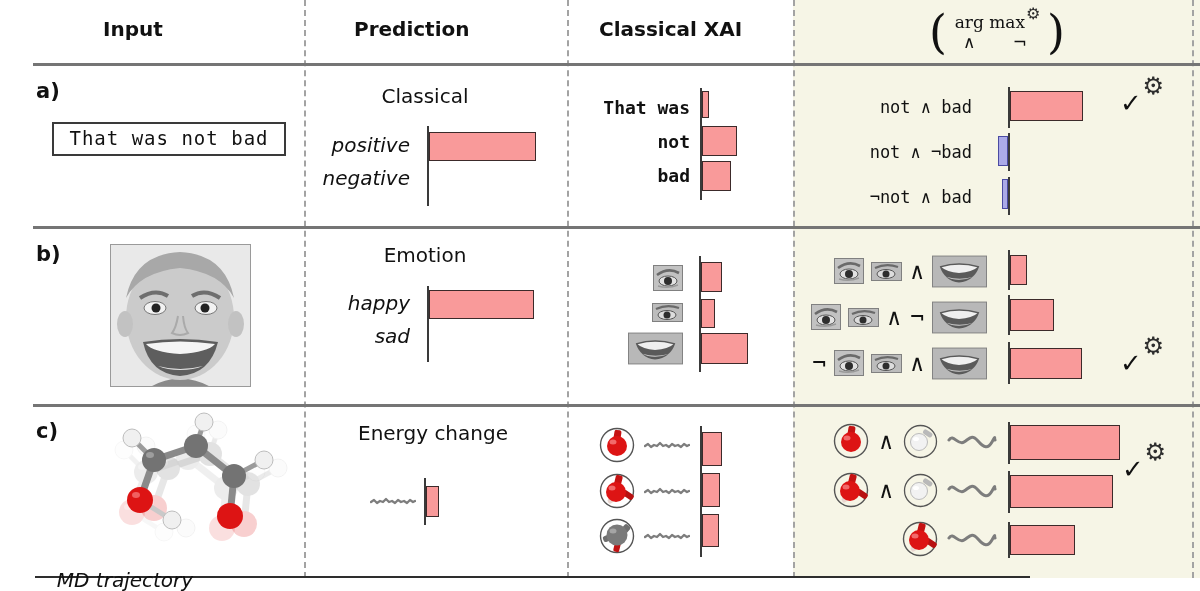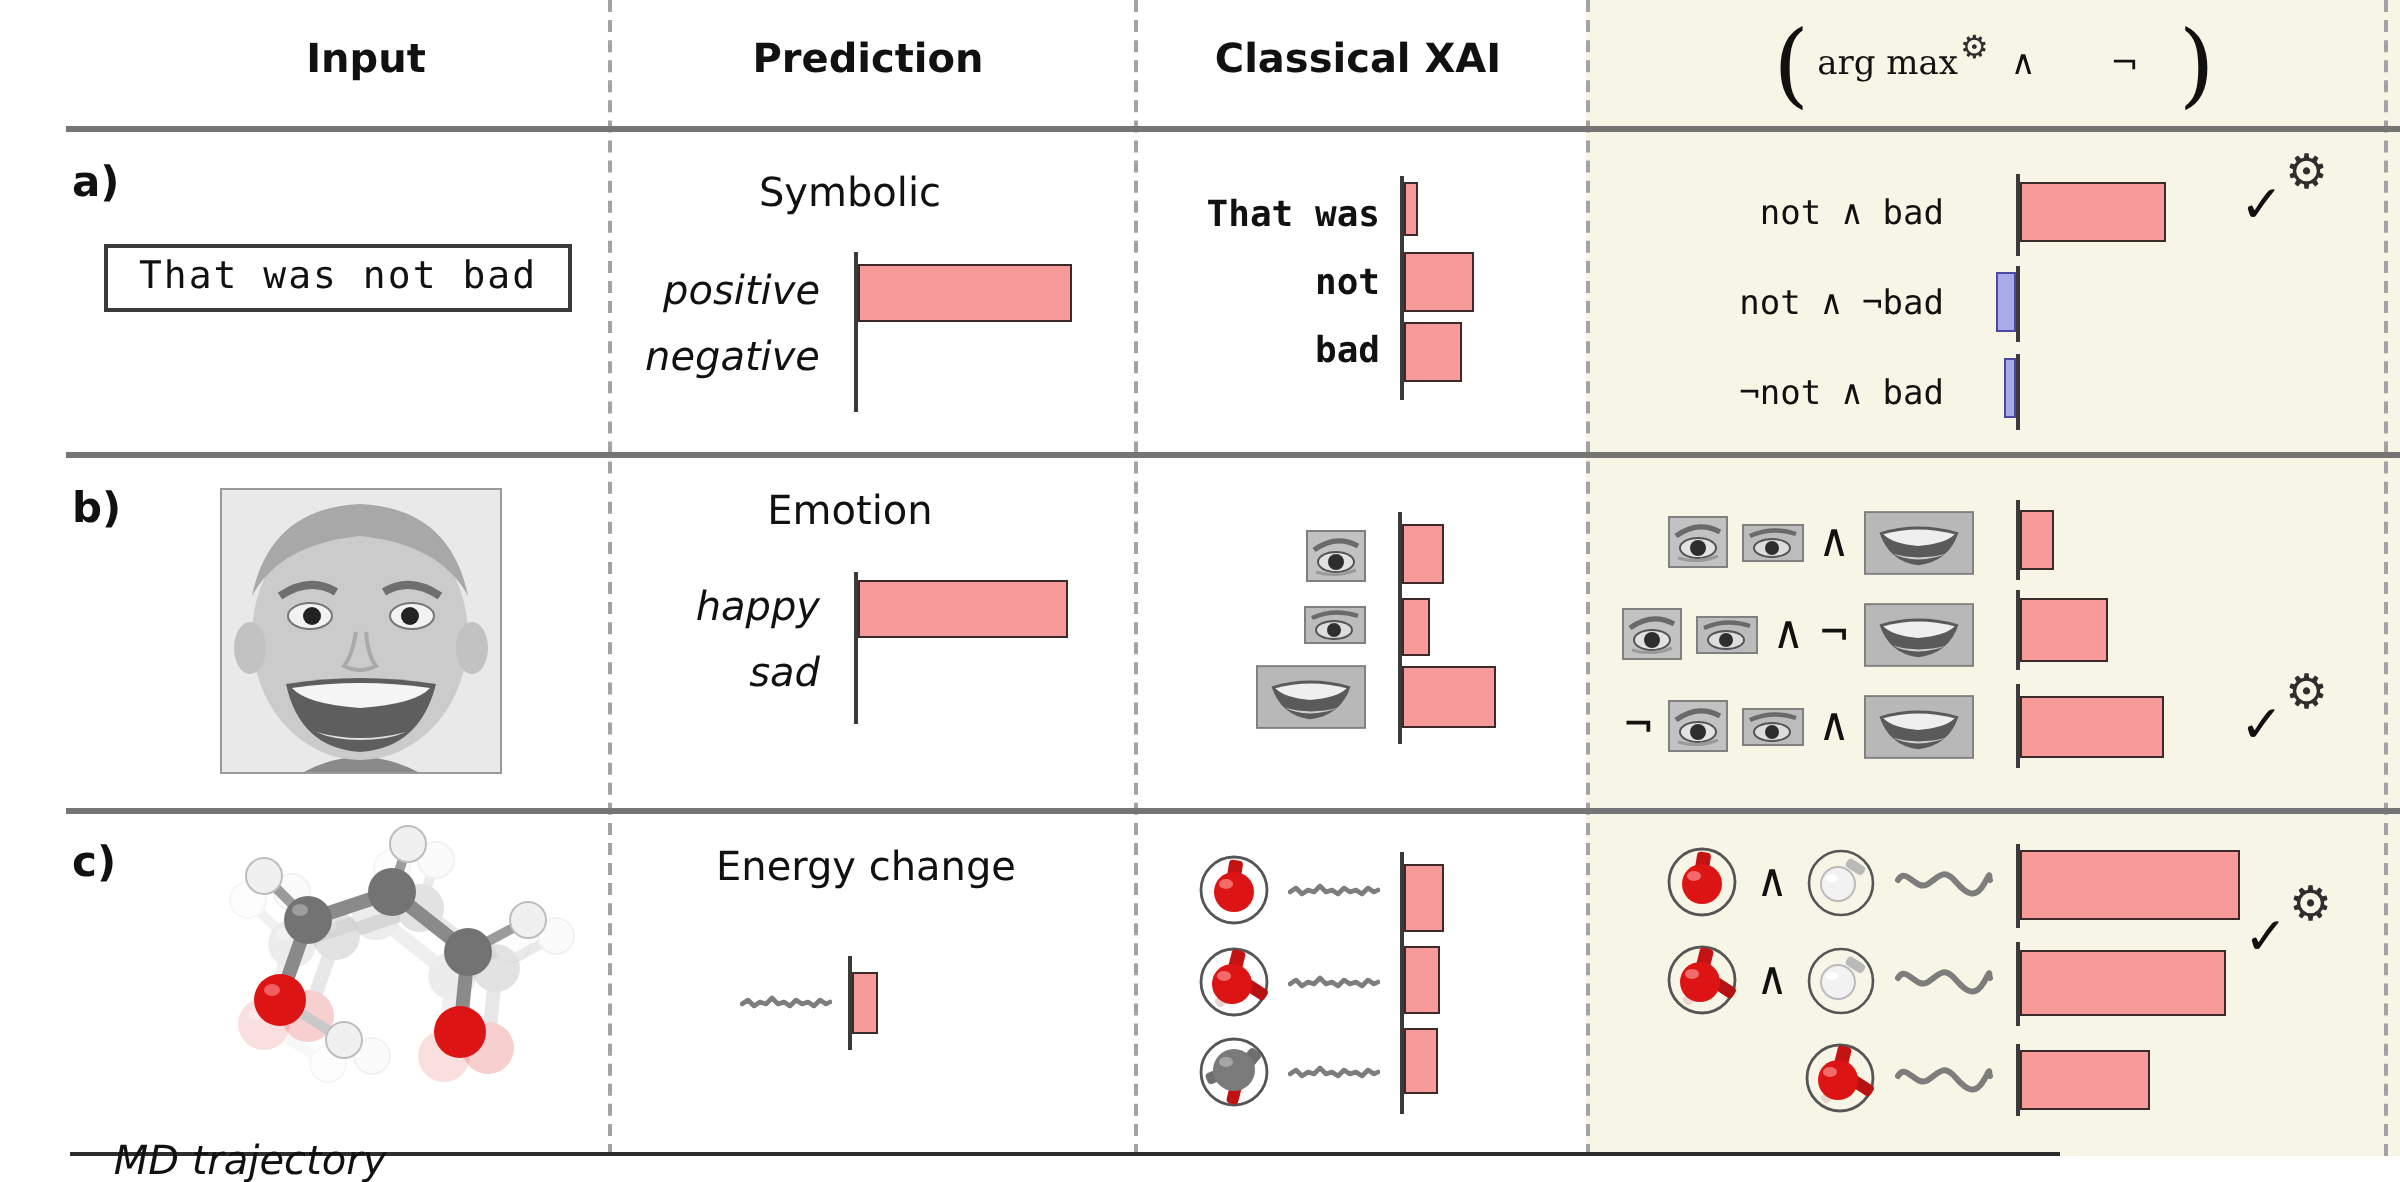--- a/index.html
+++ b/index.html
@@ -2,21 +2,21 @@
 <html><head>
 <meta charset="utf-8">
 <style>
   html,body{margin:0;padding:0;background:#fff;}
   .fig{position:relative;width:1200px;height:591px;background:#fff;overflow:hidden;
        font-family:"DejaVu Sans",sans-serif;color:#111;}
   .abs{position:absolute;}
   .panel{position:absolute;left:793px;top:0;width:407px;height:578px;background:#f6f5e6;}
   .vsep{position:absolute;top:0;height:578px;width:0;border-left:2px dashed #a3a3a3;}
   .hline{position:absolute;height:3px;background:#757575;}
-  .colhead{position:absolute;font-weight:bold;font-size:20px;text-align:center;}
+  .colhead{position:absolute;font-weight:bold;font-size:20px;}
   .row-label{position:absolute;font-weight:bold;font-size:21px;}
   .ptitle{position:absolute;font-size:20px;text-align:center;}
   .plabel{position:absolute;font-style:italic;font-size:20px;text-align:right;width:128px;}
   .mono{font-family:"DejaVu Sans Mono",monospace;}
   .clabel{position:absolute;font-size:18px;text-align:right;width:160px;font-weight:bold;}
   .slabel{position:absolute;font-size:17px;text-align:right;width:210px;}
   .input-box{position:absolute;left:52px;top:122px;width:230px;height:30px;line-height:29px;
              border:2px solid #3a3a3a;background:#fff;text-align:center;font-size:19px;letter-spacing:1px;}
   .axis{position:absolute;width:2px;background:#3a3a3a;}
   .tick{position:absolute;width:2px;background:#3a3a3a;}
@@ -33,21 +33,21 @@
   .icon-atom-hydrogen{width:35px;height:35px;}
   .icon-squiggle{width:46px;height:14px;}
   .icon-squiggle-big{width:50px;height:22px;}
   .checkgear{position:absolute;width:44px;height:36px;}
   .checkgear .gear{position:absolute;right:0;top:-8px;font-size:24px;color:#2e2e2e;}
   .checkgear .check{position:absolute;left:0;bottom:-2px;font-size:26px;font-weight:bold;color:#111;}
   .sym-header{position:absolute;left:798px;top:2px;width:398px;height:60px;display:flex;
               align-items:center;justify-content:center;gap:1px;}
   .sym-title{font-weight:bold;font-size:21px;}
   .paren{font-size:46px;font-weight:normal;line-height:58px;font-family:"DejaVu Serif",serif;}
-  .stack{display:flex;flex-direction:row;align-items:center;padding:0 3px;}
+  .stack{display:flex;flex-direction:column;align-items:center;padding:0 3px;}
   .argrow{display:flex;align-items:flex-start;}
   .argmax{font-family:"DejaVu Serif",serif;font-size:17px;}
   .gearsup{font-size:16px;position:relative;top:-8px;left:1px;color:#2e2e2e;}
   .ops{font-size:17px;letter-spacing:16px;padding-left:12px;}
   .caption{position:absolute;font-style:italic;font-size:20px;text-align:center;width:170px;}
 </style>
 </head>
 <body>
 
 <div class="fig">
@@ -75,21 +75,21 @@
         <span class="gearsup">⚙</span>
       </span>
       <span class="ops">∧ ¬</span>
     </span>
     <span class="paren">)</span>
   </div>
 
   <div class="row-label" style="left:36px;top:79px">a)</div>
   <div class="input-box mono">That was not bad</div>
 
-  <div class="ptitle" style="left:325px;top:84px;width:200px">Symbolic</div>
+  <div class="ptitle" style="left:325px;top:84px;width:200px">Classical</div>
   <div class="plabel" style="left:282px;top:133px">positive</div>
   <div class="plabel" style="left:282px;top:166px">negative</div>
   <div class="axis" style="left:427px;top:126px;height:80px"></div>
   <div class="bar" style="left: 429px; top: 132px; height: 29px; width: 107px;"></div>
 
   <div class="clabel mono" style="left:530px;top:97px">That was</div>
   <div class="clabel mono" style="left:530px;top:131px">not</div>
   <div class="clabel mono" style="left:530px;top:165px">bad</div>
   <div class="axis" style="left:700px;top:88px;height:112px"></div>
   <div class="bar" style="left: 702px; top: 91px; height: 27px; width: 7px;"></div>

